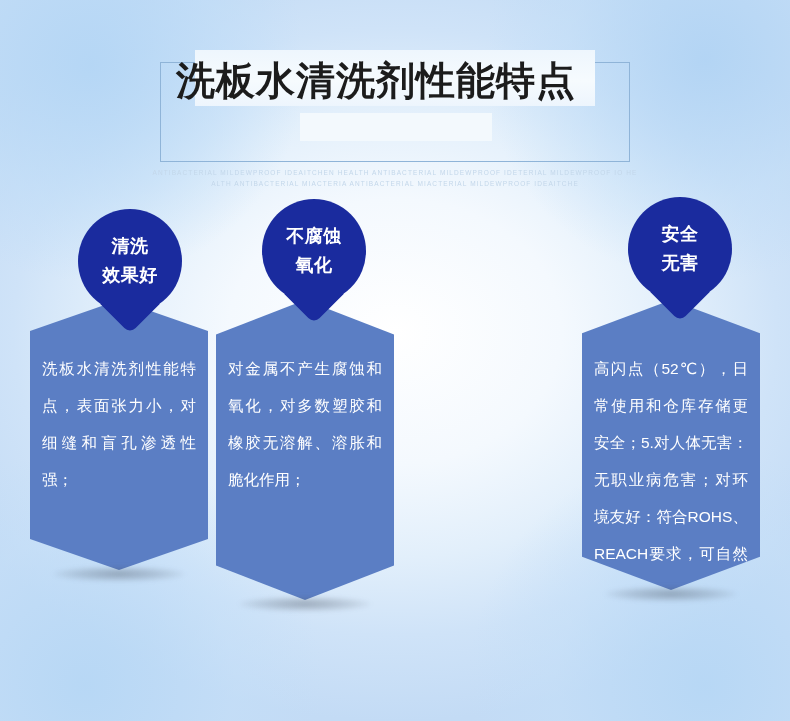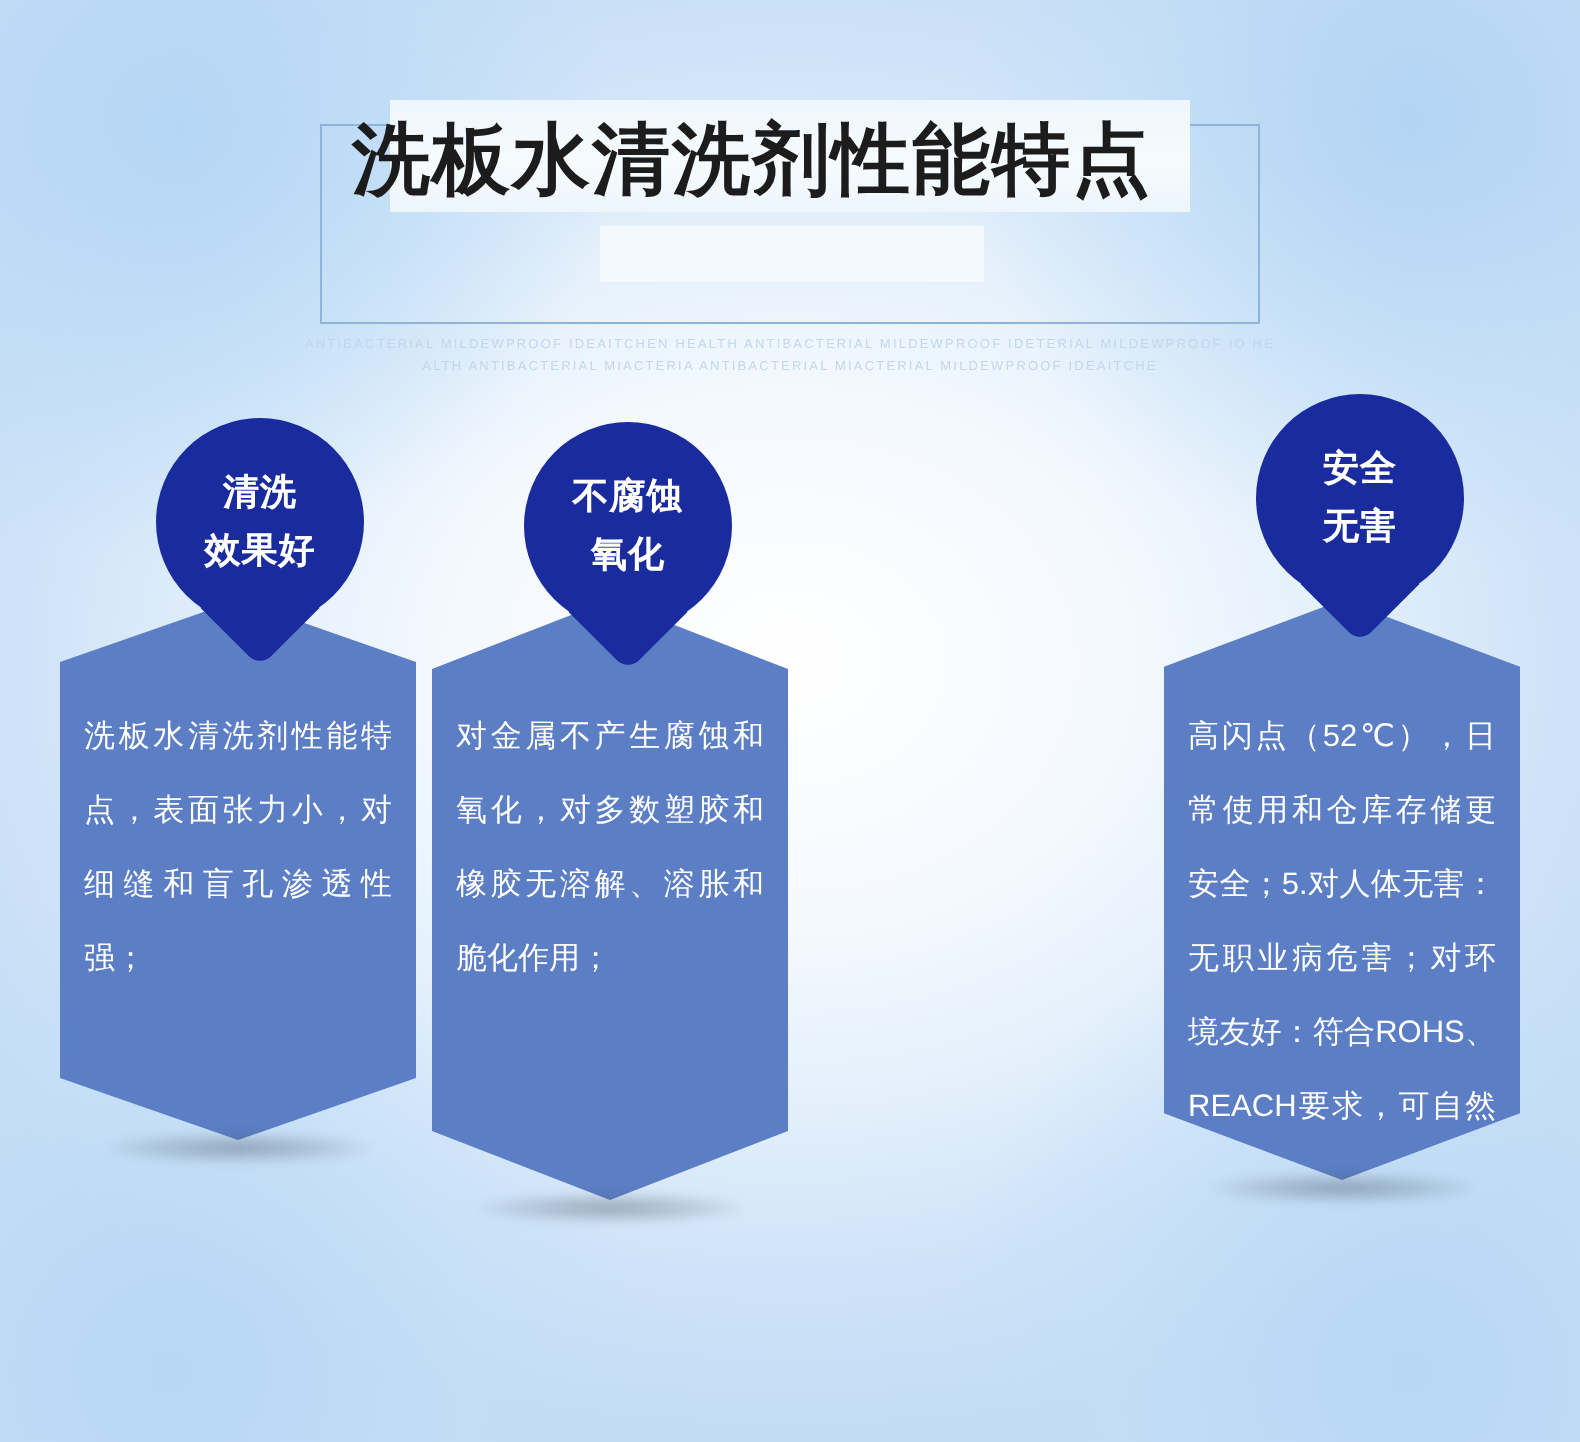--- a/index.html
+++ b/index.html
@@ -198,21 +198,21 @@
     color: #ffffff;
     font-weight: bold;
     font-size: 18px;
     line-height: 29px;
     letter-spacing: 0.5px;
     white-space: nowrap;
   }
   .badge-label span { display: block; }
 
   .badge-0 { left: 78px;  top: 209px; }
-  .badge-1 { left: 262px; top: 211px; }
+  .badge-1 { left: 262px; top: 199px; }
   .badge-2 { left: 450px; top: 209px; }
   .badge-3 { left: 628px; top: 197px; font-family: Liberation Serif, serif; }
 </style>
 </head>
 <body>
 
 <div id="poster">
 
   <div class="corner-tint tint-tl"></div>
   <div class="corner-tint tint-tr"></div>

